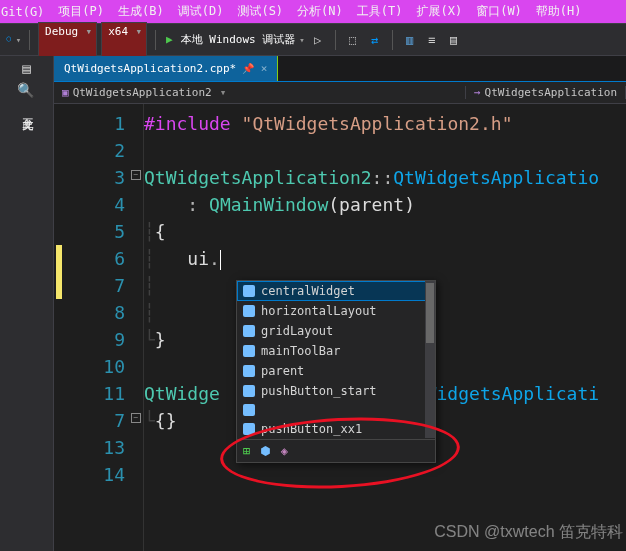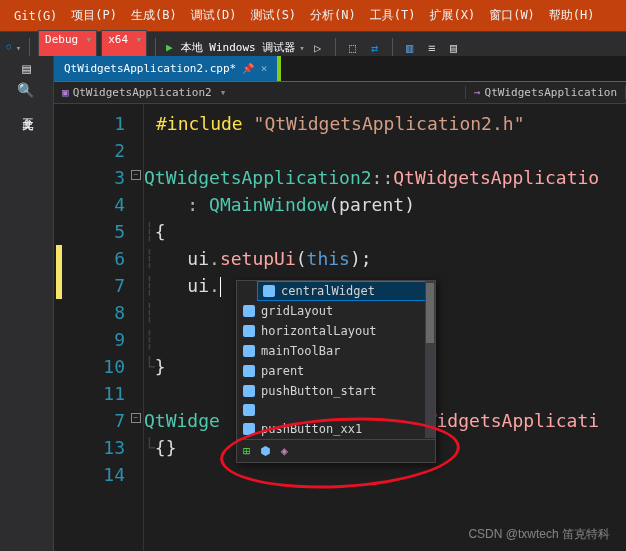--- a/index.html
+++ b/index.html
@@ -7,39 +7,39 @@
     font-family: Consolas, "Microsoft YaHei", monospace;
     background: #1e1e1e;
     color: #dcdcdc;
     width: 626px;
     height: 551px;
     overflow: hidden;
     position: relative;
     font-size: 12px;
   }
   .menubar {
-    background: #c2410c;
-    height: 32px;
-    display: flex;
-    align-items: center;
-    padding-left: 14px;
+    background: #d946ef;
+    height: 24px;
+    display: flex;
+    align-items: center;
+    padding-left: 1px;
     border-bottom: 1px solid #3f3f46;
   }
   .menubar span { margin-right: 14px; color: #f1f1f1; font-size: 12px; }
   .toolbar {
     background: #2d2d30;
     height: 32px;
     display: flex;
     align-items: center;
     padding-left: 4px;
     border-bottom: 1px solid #3f3f46;
     gap: 4px;
   }
   .toolbar .combo {
-    background: #ef4444;
+    background: #7f1d1d;
     border: 1px solid #3f3f46;
     color: #fff;
     padding: 2px 18px 18px 6px;
     font-size: 11px;
     position: relative;
   }
   .toolbar .combo::after {
     content: "▾"; position: absolute; right: 4px; color: #999;
   }
   .toolbar .sep { width: 1px; height: 20px; background: #555; margin: 0 4px; }
@@ -55,21 +55,21 @@
     border-bottom: 1px solid #007acc;
   }
   .tab {
     padding: 4px 10px;
     font-size: 11px;
     color: #f1f1f1;
     background: #1b1b1c;
     display: flex;
     align-items: center;
     gap: 6px;
-    border-right: 4px solid #84cc16;
+    border-right: 1px solid #84cc16;
     justify-content: space-between;
   }
   .tab.active {
     background: #0e639c;
     color: #fff;
   }
   .tab .pin { font-size: 10px; color: #ccc; }
   .navbar {
     background: #252526;
     height: 22px;
@@ -151,26 +151,26 @@
     height: 27px;
     background: #f5e66b;
   }
   .code {
     flex: 1;
     padding-top: 6px;
     font-size: 18px;
     position: relative;
   }
   .code .row { height: 27px; line-height: 27px; white-space: pre; }
-  .c-pp { color: #fde047; margin-left: 12px; }
+  .c-pp { color: #d946ef; }
   .c-str { color: #d69d85; }
   .c-type { color: #4ec9b0; }
   .c-punc { color: #dcdcdc; }
   .c-op { color: #b4b4b4; }
-  .c-func { color: #fca5a5; }
+  .c-func { color: #0ea5e9; }
   .c-this { color: #569cd6; }
   .cursor {
     display:inline-block; width:1px; height:20px; background:#fff; vertical-align:middle;
   }
   .guide { color: #404040; }
   .intellisense {
     position: absolute;
     left: 236px;
     top: 280px;
     width: 200px;
@@ -184,21 +184,20 @@
     display: flex;
     align-items: center;
     gap: 6px;
     font-size: 12px;
     color: #d4d4d4;
   }
   .intellisense .item.sel {
     background: #073655;
     border: 1px solid #007acc;
     padding: 2px 5px;
-    margin-left: 20px;
   }
   .intellisense .icon-member {
     width: 12px; height: 12px;
     background: #75beff;
     border-radius: 2px;
     flex-shrink: 0;
   }
   .intellisense .footer {
     border-top: 1px solid #454545;
     padding: 4px 6px;
@@ -220,24 +219,24 @@
     width: 240px;
     height: 70px;
     border: 3px solid #e81123;
     border-radius: 50%;
     pointer-events: none;
     z-index: 20;
     transform: rotate(-3deg);
   }
   .watermark {
     position: absolute;
-    right: 16px;
+    right: 3px;
     bottom: 8px;
     color: rgba(255,255,255,0.45);
-    font-size: 12px;
+    font-size: 16px;
     font-family: "Microsoft YaHei", sans-serif;
     z-index: 30;
   }
 </style>
 </head>
 <body>
 
 <div class="menubar">
   <span>Git(G)</span>
   <span>项目(P)</span>
@@ -312,44 +311,43 @@
     <div class="ln"><span class="fold">−</span><span>7</span></div>
     <div class="ln">13</div>
     <div class="ln">14</div>
   </div>
   <div class="code">
     <div class="row"><span class="c-pp">#include </span><span class="c-str">"QtWidgetsApplication2.h"</span></div>
     <div class="row"></div>
     <div class="row"><span class="c-type">QtWidgetsApplication2</span><span class="c-op">::</span><span class="c-func">QtWidgetsApplicatio</span></div>
     <div class="row">    <span class="c-op">: </span><span class="c-type">QMainWindow</span><span class="c-punc">(</span><span class="c-punc">parent</span><span class="c-punc">)</span></div>
     <div class="row"><span class="guide">┆</span>{</div>
-    <div class="row"><span class="guide">┆   </span><span>ui</span><span class="c-op">.</span><span class="c-func">setupUi</span><span class="c-punc">(</span><span class="c-this">this</span><span class="c-punc">);</span></div>
     <div class="row"><span class="guide">┆   </span><span>ui</span><span class="c-op">.</span><span class="cursor"></span></div>
     <div class="row"><span class="guide">┆</span></div>
     <div class="row"><span class="guide">┆</span></div>
     <div class="row"><span class="guide">└</span>}</div>
     <div class="row"></div>
     <div class="row"><span class="c-type">QtWidge</span><span style="display:inline-block;width:195px"></span><span class="c-func">tWidgetsApplicati</span></div>
     <div class="row"><span class="guide">└</span>{}</div>
     <div class="row"></div>
   </div>
 </div>
 
 <div class="intellisense">
   <div class="item sel">
       <span class="icon-member"></span>
       <span>centralWidget</span>
     </div>
   <div class="item">
       <span class="icon-member"></span>
+      <span>horizontalLayout</span>
+    </div>
+  <div class="item">
+      <span class="icon-member"></span>
       <span>gridLayout</span>
-    </div>
-  <div class="item">
-      <span class="icon-member"></span>
-      <span>horizontalLayout</span>
     </div>
   <div class="item">
       <span class="icon-member"></span>
       <span>mainToolBar</span>
     </div>
   <div class="item">
       <span class="icon-member"></span>
       <span>parent</span>
     </div>
   <div class="item">

